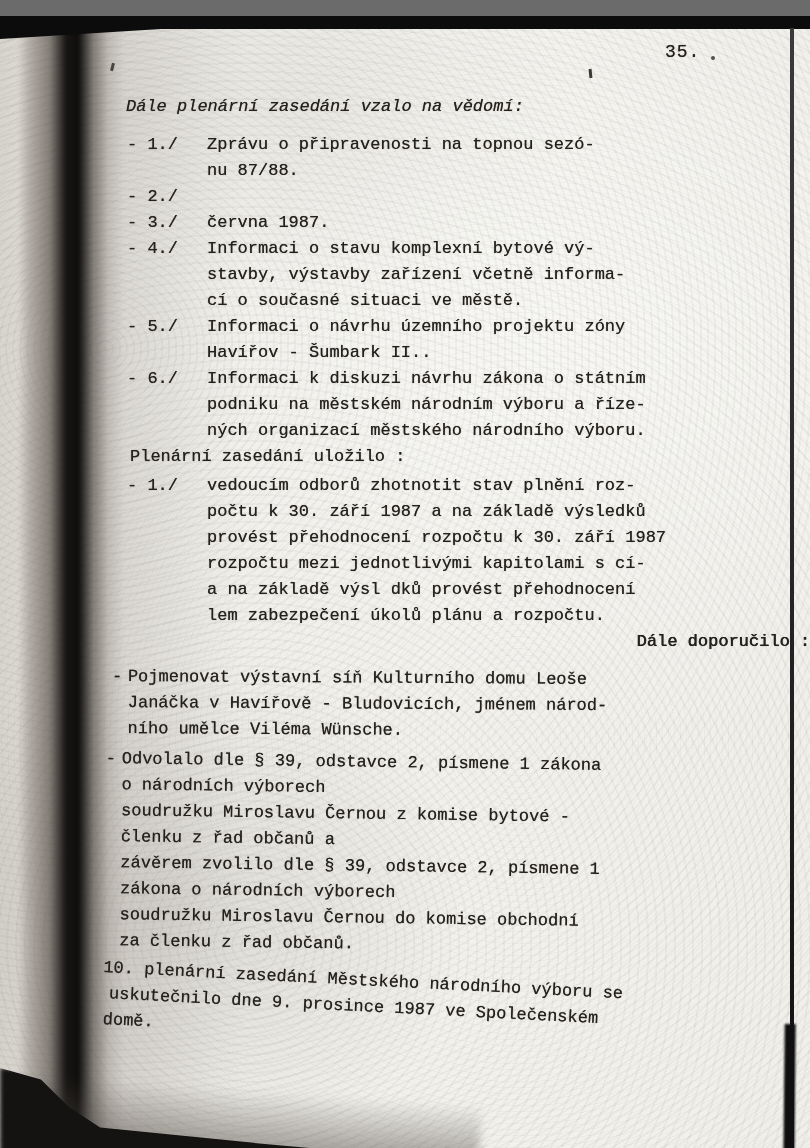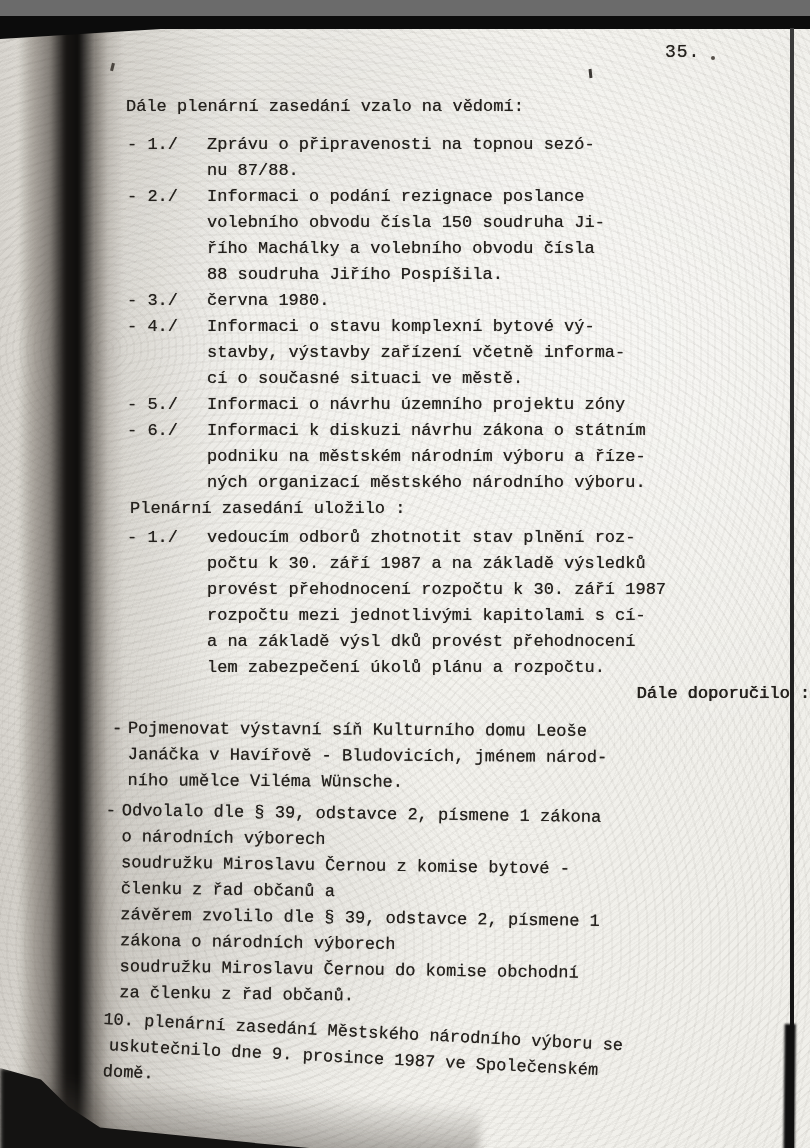--- a/index.html
+++ b/index.html
@@ -43,21 +43,21 @@
     z-index:4;filter:blur(1px);transform:skewX(-.6deg);}
   .speck-a{position:absolute;top:47px;left:111px;width:3px;height:8px;background:#4a453f;z-index:2;transform:rotate(14deg);}
   .speck-b{position:absolute;top:53px;left:589px;width:3px;height:9px;background:#3c3834;z-index:2;transform:rotate(-6deg);}
   .speck-c{position:absolute;top:40px;left:711px;width:4px;height:4px;background:#55504a;z-index:2;border-radius:50%;}
   
   .pageno{position:absolute;top:26px;left:665px;z-index:2;font-size:18px;letter-spacing:1px;
     text-shadow:0 0 .7px rgba(30,26,22,.8);}
   .content{position:absolute;inset:0;z-index:2;line-height:26px;}
   .content .line,.content .marker,.heading{white-space:pre;text-shadow:0 0 .7px rgba(32,28,24,.75);}
   .heading{line-height:26px;}
-  .h-noted{margin:78px 0 12px 126px;}
+  .h-noted{margin:78px 0 12px 126px;font-style:italic;}
   .h-assigned{margin:0 0 3px 130px;}
   .h-recommend{margin:0 0 9px 121px;text-shadow:.5px 0 0 rgba(28,24,20,.8),0 0 .7px rgba(32,28,24,.75);text-align:right;}
   .row{display:flex;}
   .num-list .row{margin-left:127px;}
   .num-list .marker{flex:0 0 80px;}
   .rec-list .marker{flex:0 0 16px;}
   .rec-list .row{text-shadow:.55px 0 0 rgba(28,24,20,.8);}
   .rec-list .row:nth-child(1){margin-left:112px;transform:rotate(.35deg);transform-origin:left top;}
   .rec-list .row:nth-child(2){margin-left:106px;margin-top:4px;transform:rotate(.8deg);transform-origin:left top;}
   .closing{margin:1px 0 0 104px;width:580px;transform:rotate(2.9deg);transform-origin:left top;
@@ -89,45 +89,40 @@
     <div class="num-list">
         <div class="row">
           <span class="marker">- 1./</span>
           <div class="lines">
             <div class="line">Zprávu o připravenosti na topnou sezó-</div>
             <div class="line">nu 87/88.</div>
           </div>
         </div>
         <div class="row">
           <span class="marker">- 2./</span>
-          <div class="lines">
-            <div class="line">Informaci o podání rezignace poslance</div>
-            <div class="line">volebního obvodu čísla 150 soudruha Ji-</div>
-            <div class="line">řího Machálky a volebního obvodu čísla</div>
-            <div class="line">88 soudruha Jiřího Pospíšila.</div>
-          </div>
         </div>
         <div class="row">
           <span class="marker">- 3./</span>
           <div class="lines">
-            <div class="line">června 1980.</div>
+            <div class="line">června 1987.</div>
           </div>
         </div>
         <div class="row">
           <span class="marker">- 4./</span>
           <div class="lines">
             <div class="line">Informaci o stavu komplexní bytové vý-</div>
             <div class="line">stavby, výstavby zařízení včetně informa-</div>
             <div class="line">cí o současné situaci ve městě.</div>
           </div>
         </div>
         <div class="row">
           <span class="marker">- 5./</span>
           <div class="lines">
             <div class="line">Informaci o návrhu územního projektu zóny</div>
+            <div class="line">Havířov - Šumbark II..</div>
           </div>
         </div>
         <div class="row">
           <span class="marker">- 6./</span>
           <div class="lines">
             <div class="line">Informaci k diskuzi návrhu zákona o státním</div>
             <div class="line">podniku na městském národním výboru a říze-</div>
             <div class="line">ných organizací městského národního výboru.</div>
           </div>
         </div>

